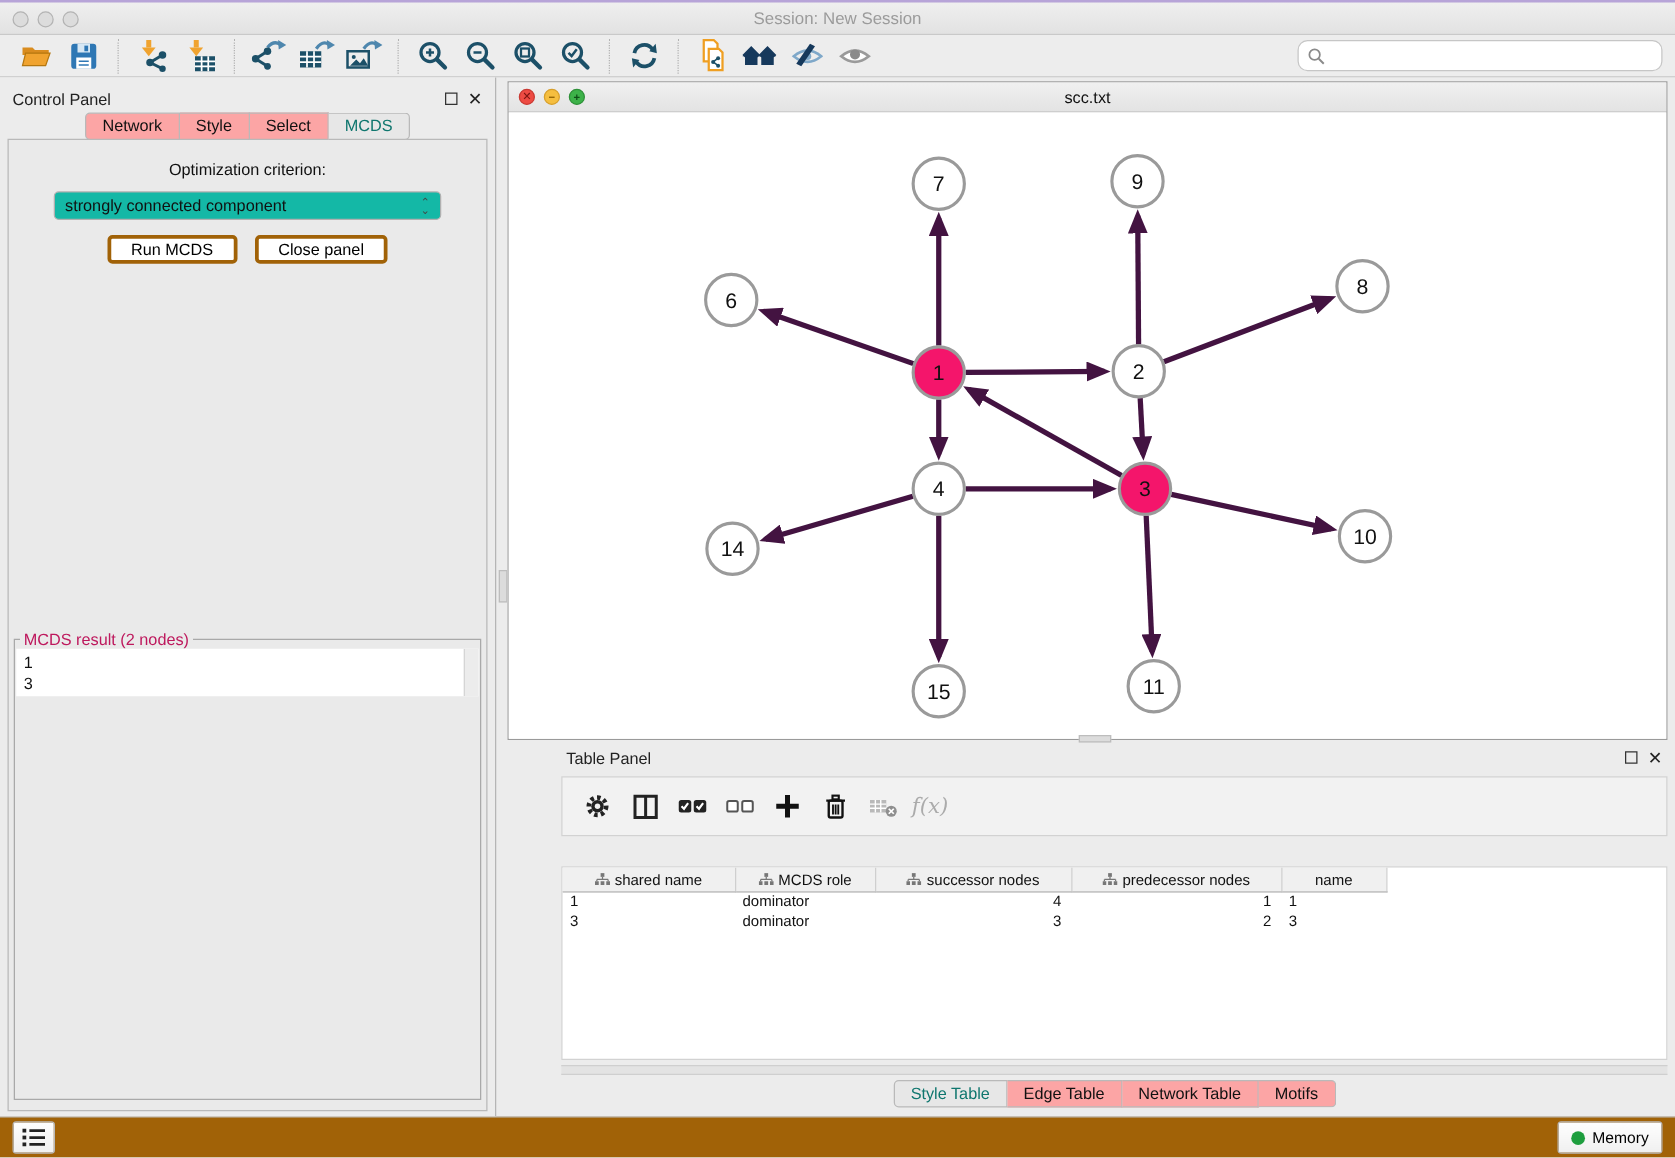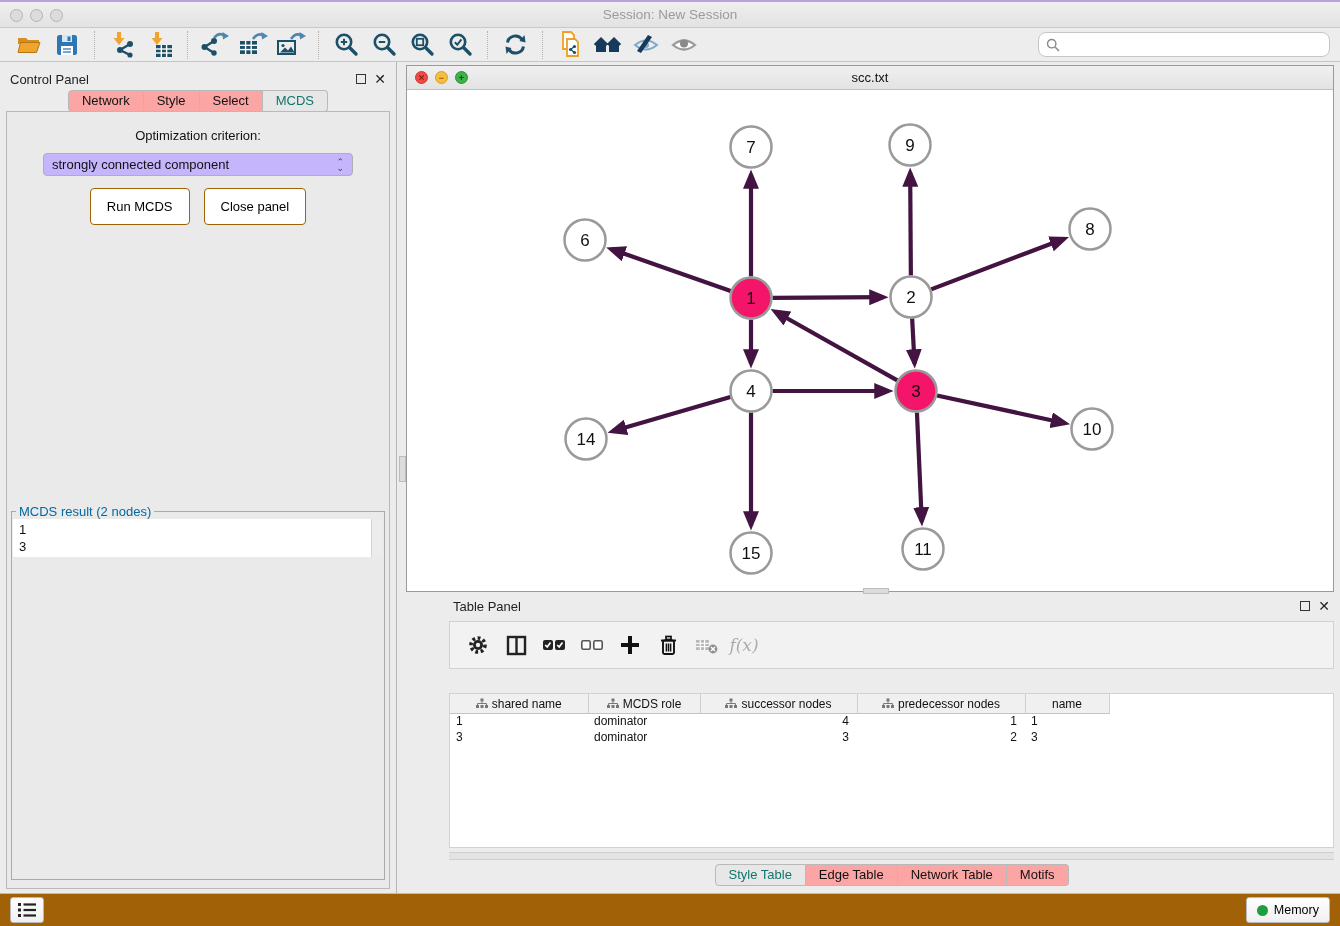--- a/index.html
+++ b/index.html
@@ -33,29 +33,29 @@
   .close-glyph { font-size:14px; font-weight:bold; color:#222; line-height:10px; }
 
   .tabrow { display:flex; justify-content:center; margin-bottom:-1px; position:relative; z-index:2; }
   .tab { border:1px solid #b9b9b9; border-left-width:0; background:#fca5a5; padding:2px 13px 3px; font-size:13px; cursor:pointer; }
   .tab:first-child { border-left-width:1px; border-top-left-radius:4px; border-bottom-left-radius:4px; }
   .tab:last-child { border-top-right-radius:4px; border-bottom-right-radius:4px; }
   .tab.selected { background:#e7e7e7; color:#0f766e; }
 
   .cp-content { flex:1; border:1px solid #b9b9b9; background:#eaeaea; display:flex; flex-direction:column; padding-top:16px; }
   .opt-label { text-align:center; margin-bottom:10px; }
-  .cp-select { margin:0 36px 12px; height:23px; background:#c4b5fd; border:1px solid #b0b0b0; border-radius:4px;
+  .cp-select { margin:0 36px 12px; height:23px; background:#14b8a6; border:1px solid #b0b0b0; border-radius:4px;
                display:flex; align-items:center; padding:0 8px; cursor:pointer; }
   .cp-select .sel-text { flex:1; }
   .stepper { display:flex; flex-direction:column; line-height:6px; font-size:9px; color:#444; }
   .btnrow { display:flex; justify-content:center; gap:14px; }
-  .pushbtn { background:#fff; border:1px solid #a16207; border-radius:4px; height:37px; padding:0 16px; font-size:13px; font-family:inherit; cursor:pointer; }
+  .pushbtn { background:#fff; border:3px solid #a16207; border-radius:4px; height:23px; padding:0 16px; font-size:13px; font-family:inherit; cursor:pointer; }
   .cp-fill { flex:1; }
   .result-fieldset { margin:0 4px 8px 4px; border:1px solid #a9a9a9; height:376px; display:flex; flex-direction:column; background:#eaeaea; }
-  .result-fieldset legend { font-size:13px; padding:0 3px; margin-left:4px; color:#0369a1; }
+  .result-fieldset legend { font-size:13px; padding:0 3px; margin-left:4px; color:#be185d; }
   .result-body { flex:1; background:#fff; margin:0 1px 1px 1px; display:flex; overflow:hidden; }
   .result-lines { flex:1; padding:2px 6px; font-size:13px; line-height:17px; }
   .result-scroll { width:12px; background:#ececec; border-left:1px solid #d5d5d5; }
 
   
   .right-col { flex:1; display:flex; flex-direction:column; padding:3px 6px 2px 9px; }
 
   .net-window { height:527px; border:1px solid #9a9a9a; background:#fff; display:flex; flex-direction:column; position:relative; }
   .net-titlebar { height:24px; background:linear-gradient(#f0f0f0,#e3e3e3); border-bottom:1px solid #c0c0c0; position:relative; display:flex; align-items:center; }
   .net-lights { position:absolute; left:8px; top:5px; display:flex; gap:7px; }

